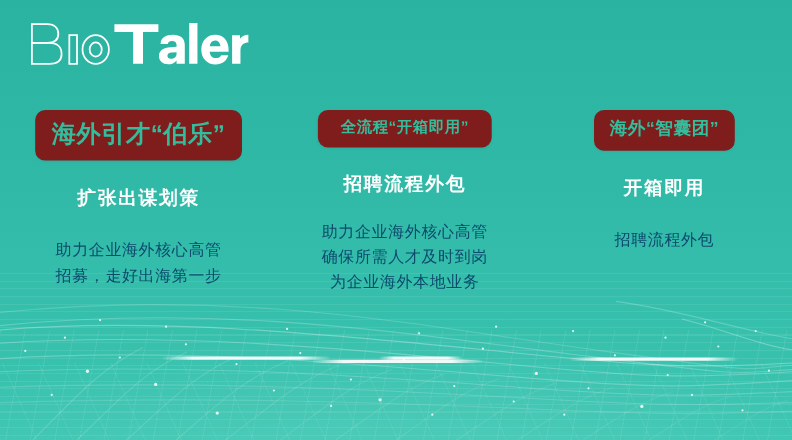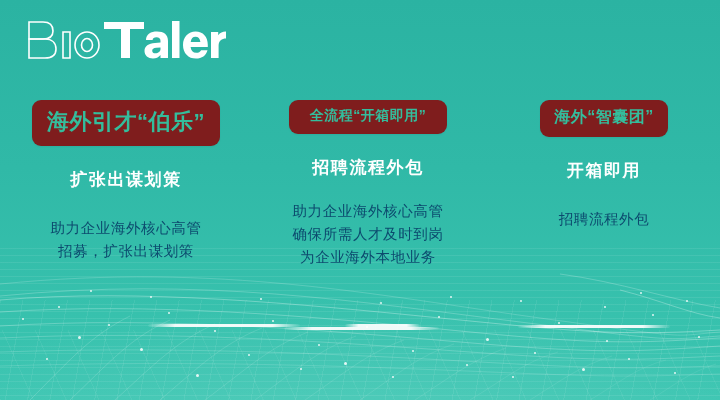--- a/index.html
+++ b/index.html
@@ -260,21 +260,21 @@
     </svg>
   </div>
 
   <div id="columns">
 
     <div class="column c1">
       <div class="pill">海外引才“伯乐”</div>
       <div class="subtitle">扩张出谋划策</div>
       <div class="body-text">
         <span class="line">助力企业海外核心高管</span>
-        <span class="line">招募，扩张出谋划策</span>
+        <span class="line">招募，走好出海第一步</span>
       </div>
     </div>
 
     <div class="column c2">
       <div class="pill">全流程“开箱即用”</div>
       <div class="subtitle">招聘流程外包</div>
       <div class="body-text">
         <span class="line">助力企业海外核心高管</span>
         <span class="line">确保所需人才及时到岗</span>
         <span class="line">为企业海外本地业务</span>

